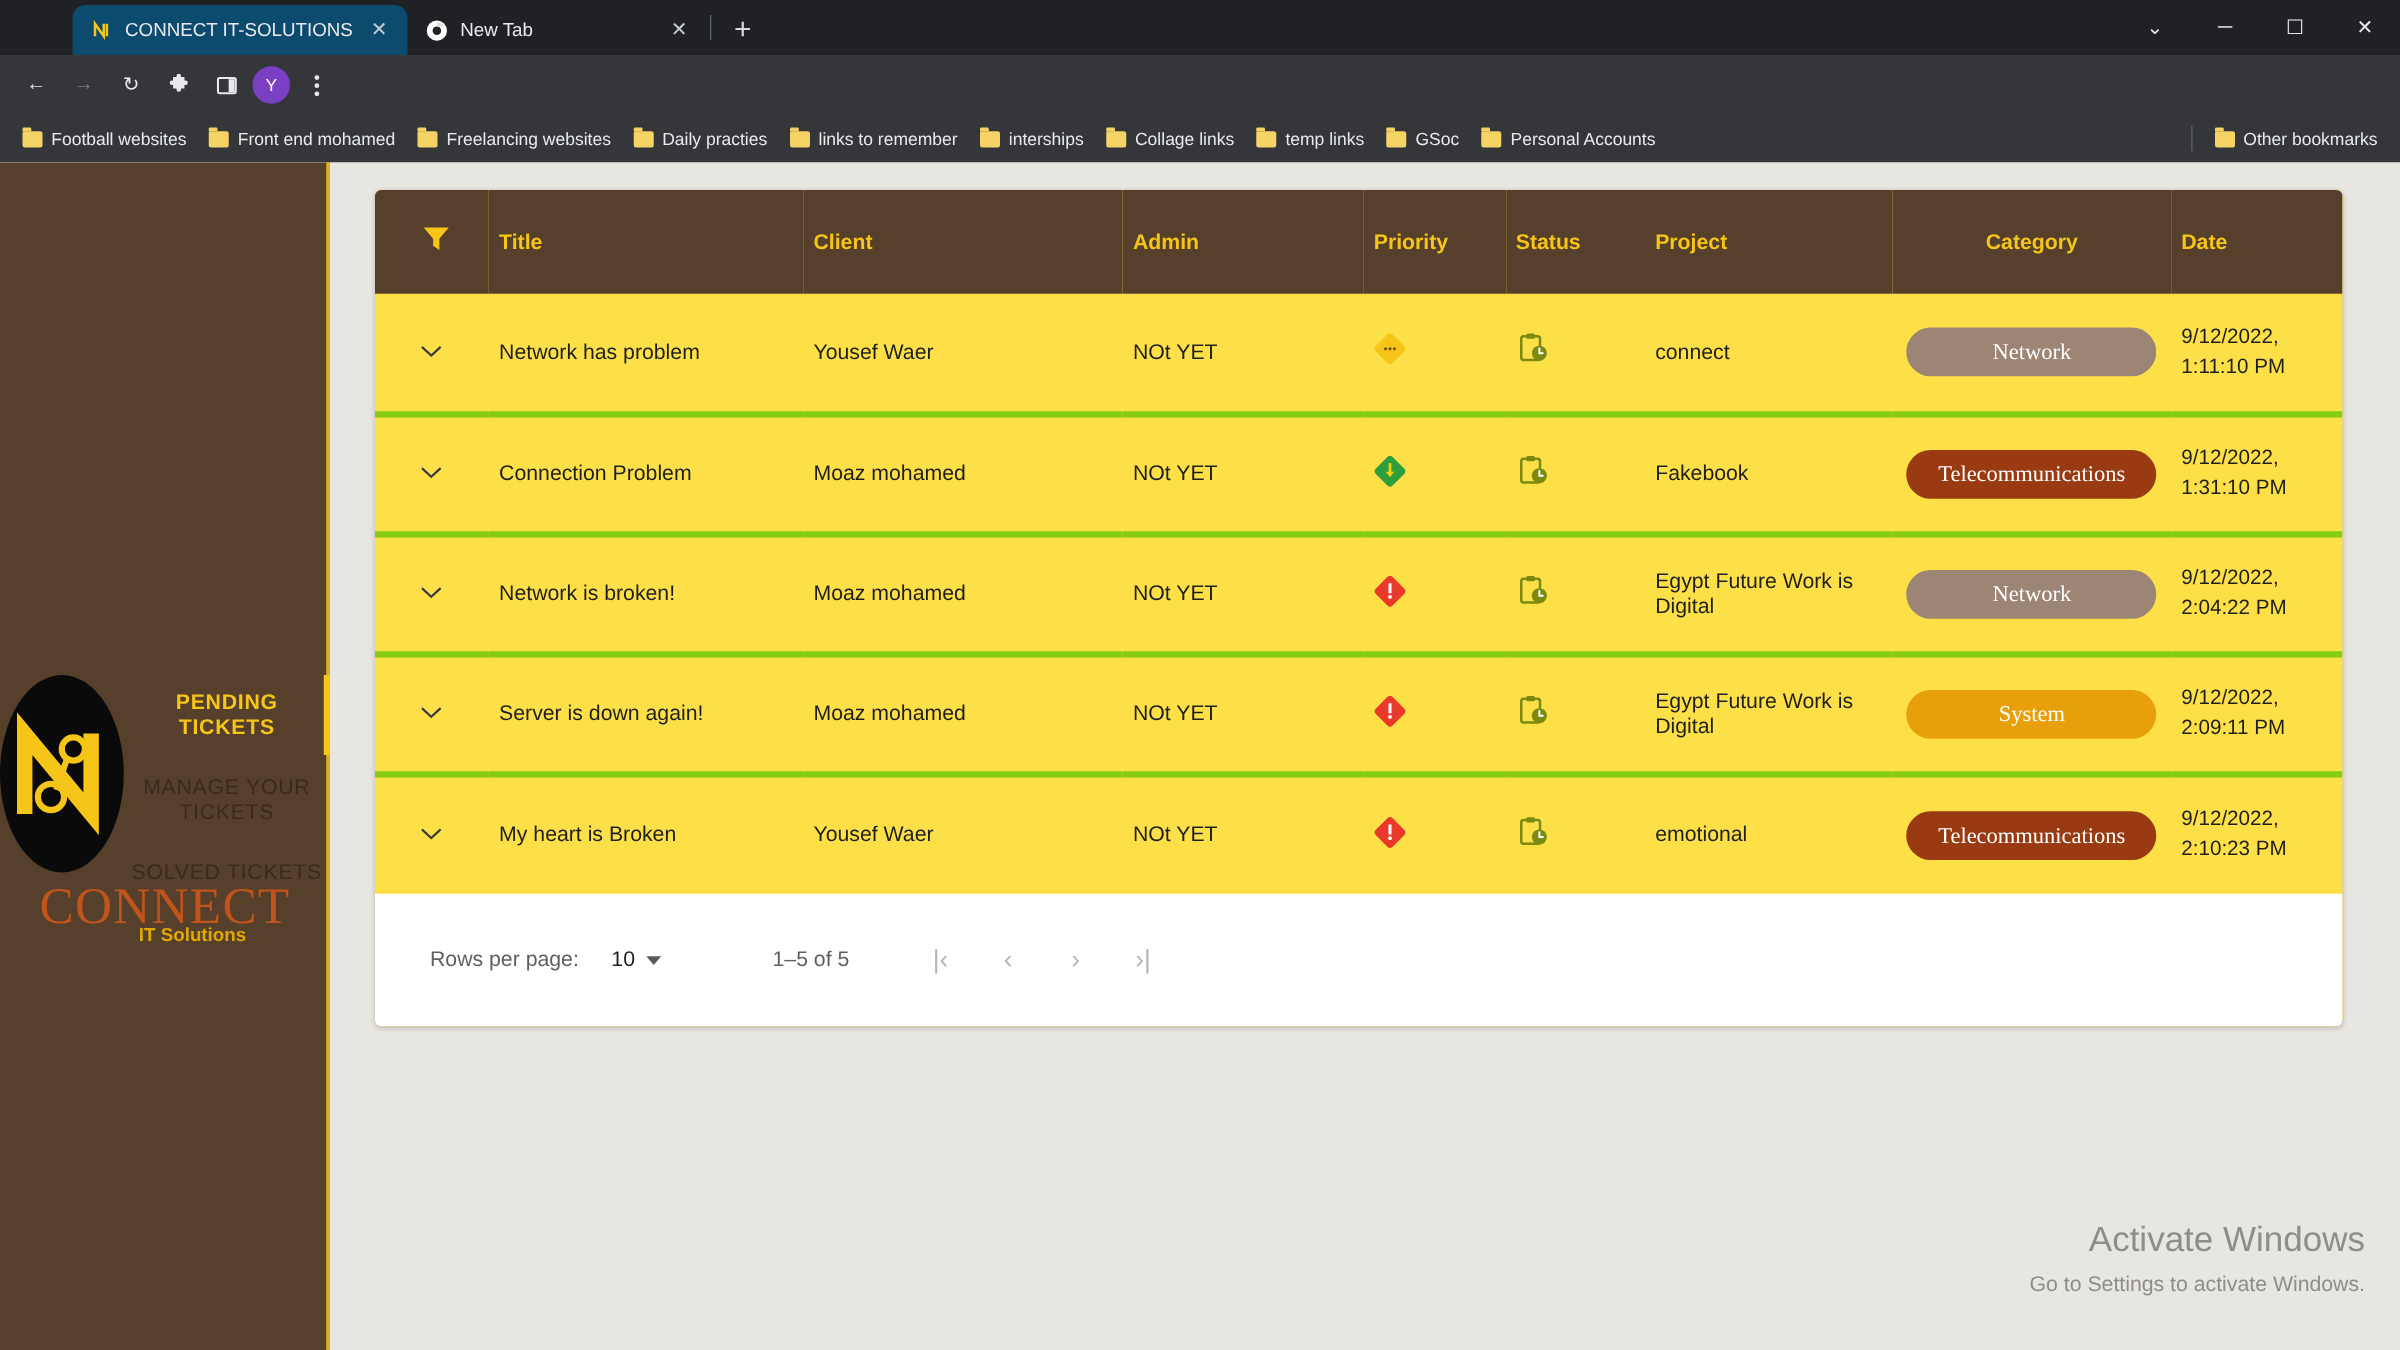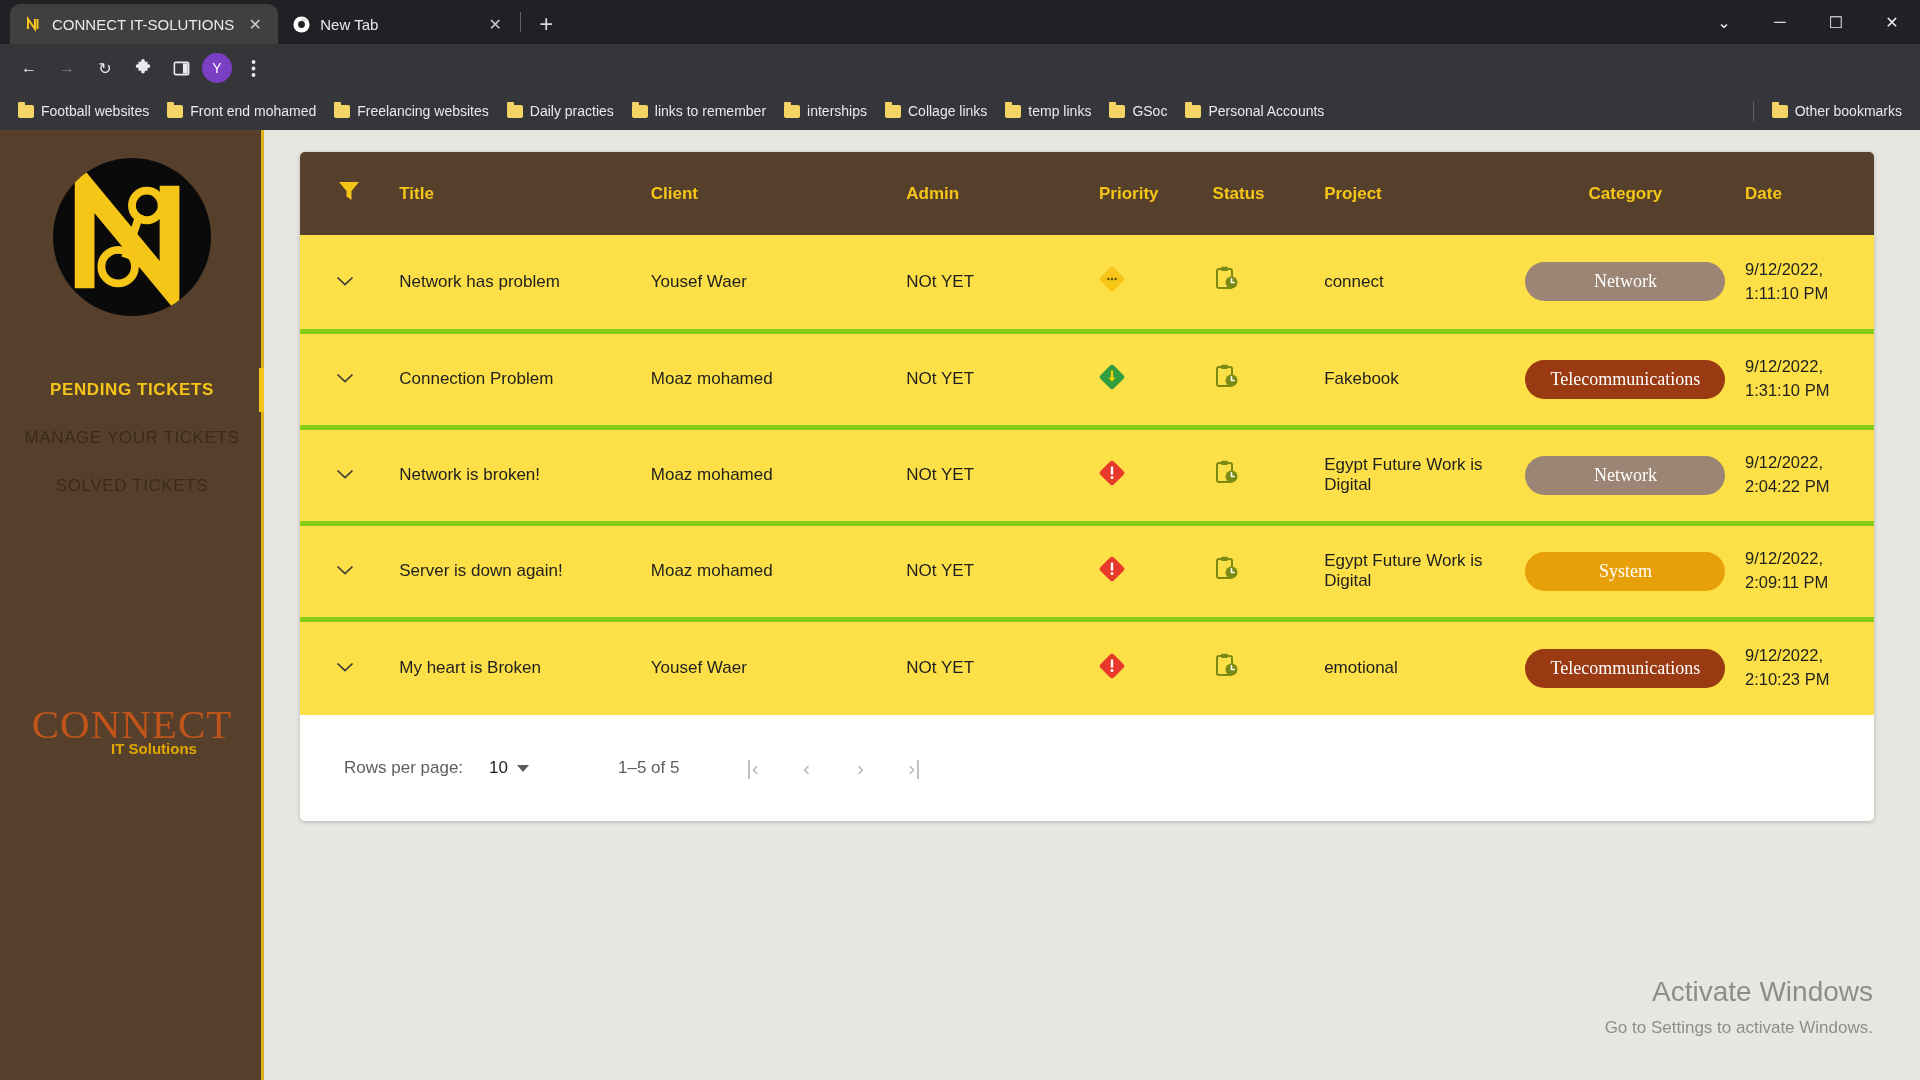--- a/index.html
+++ b/index.html
@@ -14,21 +14,21 @@
 
   .tabstrip {
     height: 44px; background: #202124; display: flex; align-items: flex-end;
     padding-left: 10px; position: relative; flex: 0 0 44px;
   }
   .tab {
     height: 40px; display: flex; align-items: center; gap: 10px;
     padding: 0 12px 0 14px; border-radius: 10px 10px 0 0;
     min-width: 240px; max-width: 300px; position: relative;
   }
-  .tab.active { background: #404040; }
+  .tab.active { background: #0c4a6e; margin-left: 48px; }
   .tab.inactive { background: transparent; }
   .tab-favicon { width: 18px; height: 18px; display: flex; align-items: center; justify-content: center; flex: 0 0 18px; }
   .tab-title { color: #e8eaed; font-size: 15px; white-space: nowrap; overflow: hidden; text-overflow: ellipsis; flex: 1; }
   .tab-close { width: 22px; height: 22px; display: flex; align-items: center; justify-content: center;
                color: #c9ccd1; font-size: 16px; border-radius: 50%; flex: 0 0 22px; }
   .tab-sep { width:1px; height:20px; background:#5f6368; align-self:center; margin:0 2px; }
   .newtab-btn { width: 34px; height: 34px; display: flex; align-items: center; justify-content: center;
                 color: #d6d8db; font-size: 24px; margin-left: 6px; margin-bottom: 3px; border-radius: 50%; }
 
   .winctl { position: absolute; right: 0; top: 0; height: 44px; display: flex; align-items: center; }
@@ -70,21 +70,21 @@
     content:''; position:absolute; top:-3px; left:0; width:7px; height:3px; background:#f6d365; border-radius:1px 1px 0 0;
   }
   .bm-right { position: absolute; right: 10px; display: flex; align-items: center; }
   .bm-divider { width: 1px; height: 20px; background: #5f6368; margin-right: 10px; }
 
   
   .app { flex: 1; display: flex; background: #e8e6e1; min-height: 0; }
 
   .sidebar {
     width: 264px; background: #56402c; flex: 0 0 264px;
-    display: flex; flex-direction: column; align-items: center; position: relative;
+    display: flex; flex-direction: row; align-items: center; position: relative;
   }
   .logo {
     width: 158px; height: 158px; border-radius: 50%; background: #0a0a0a;
     margin-top: 28px; display: flex; align-items: center; justify-content: center; overflow: hidden;
   }
   .nav { margin-top: 50px; width: 100%; }
   .nav-item {
     width: 100%; text-align: center; padding: 14px 6px; letter-spacing: .6px;
     font-size: 17px; position: relative;
   }
@@ -148,21 +148,21 @@
     height: 106px; display: flex; align-items: center; gap: 0; padding-left: 44px;
     background: #fff; color: #5c5c5c; font-size: 17px;
   }
   .rpp-label { color: #5f5f5f; }
   .rpp-select { display: flex; align-items: center; gap: 9px; margin-left: 26px; color: #1f1f1f; font-size: 17px; }
   .rpp-caret { width:0;height:0;border-left:6px solid transparent;border-right:6px solid transparent;border-top:7px solid #5b5b5b; }
   .range { margin-left: 89px; color: #5f5f5f; }
   .pagers { display: flex; align-items: center; gap: 16px; margin-left: 54px; color: #b6b6b6; }
   .pager { width: 38px; height: 38px; display: flex; align-items: center; justify-content: center; font-size: 21px; }
 
-  .watermark { position: absolute; right: 47px; bottom: 42px; text-align: right; color: #8e8d8a; }
+  .watermark { position: absolute; right: 28px; bottom: 42px; text-align: right; color: #8e8d8a; }
   .wm1 { font-size: 28px; color: #8e8d8a; }
   .wm2 { font-size: 17px; color: #8e8d8a; margin-top: 10px; }
   .app-wrap { position: relative; flex: 1; display: flex; min-height: 0; }
 </style>
 </head>
 <body>
 
 <div class="browser">
 
   <div class="tabstrip">

